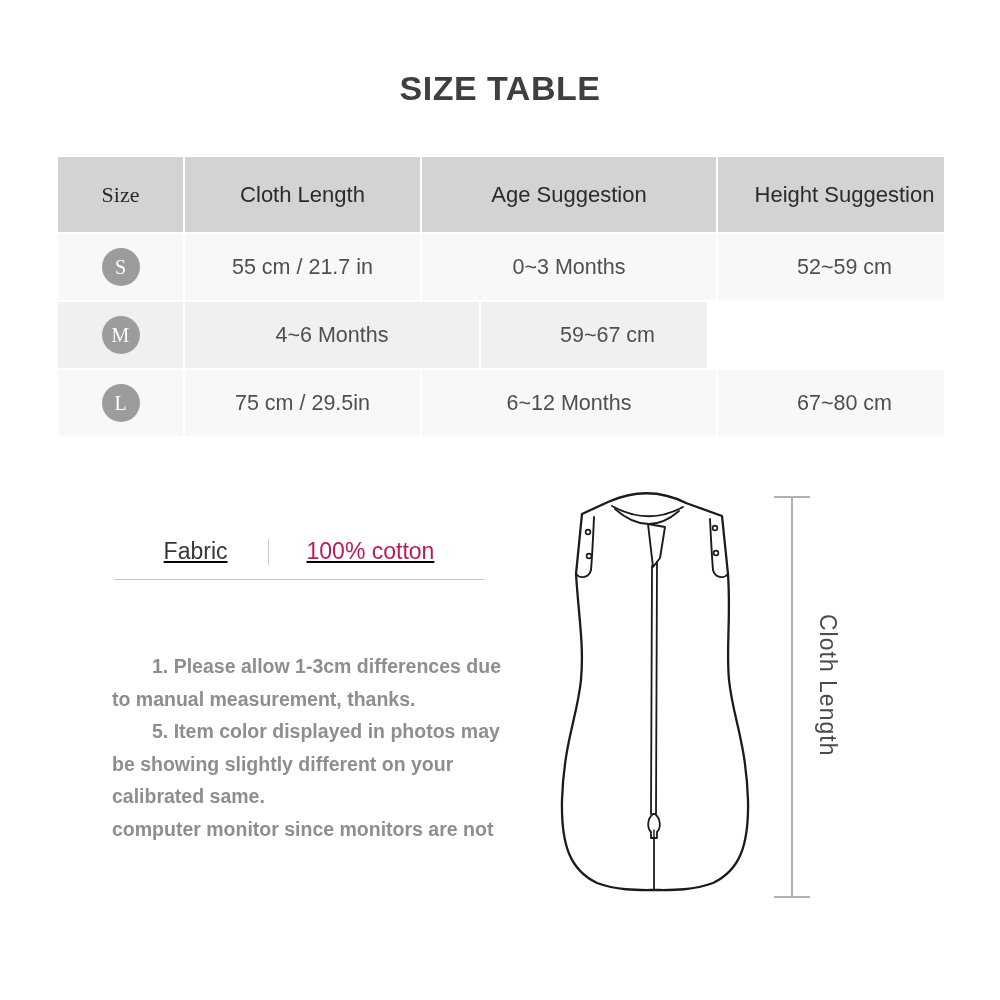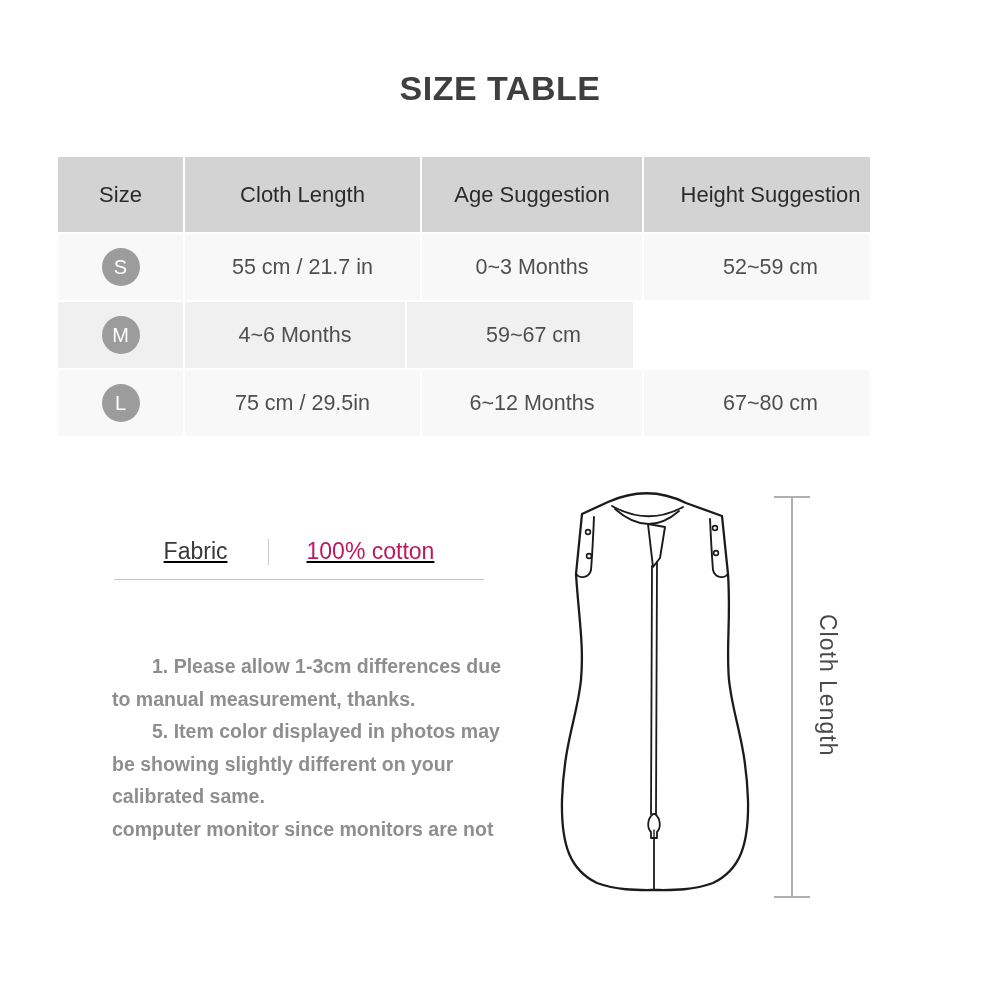--- a/index.html
+++ b/index.html
@@ -16,23 +16,23 @@
     text-align:center;font-size:34px;font-weight:bold;
     color:#3f3f3f;letter-spacing:0.5px;
   }
 
   
   .table{position:absolute;left:58px;top:157px;width:887px;}
   .tr{display:flex;width:100%;}
   .th,.td{
     box-sizing:border-box;display:flex;align-items:center;justify-content:center;
   }
-  .c0{width:127px;}
+  .c0{width:127px;font-family:Liberation Serif, serif;}
   .c1{width:237px;}
-  .c2{width:222px;}
+  .c2{width:296px;}
   .c3{width:226px;padding-left:27px;}
   .th{
     height:75px;background:var(--header-bg,#d3d3d3);
     font-size:22px;color:#2b2b2b;
   }
   .th:not(:last-child),.td:not(:last-child){border-right:2px solid #ffffff;}
   .row{margin-top:2px;}
   .td{height:66px;font-size:21.5px;color:#4f4f4f;}
   .row.odd  .td{background:var(--row-light,#f8f8f8);}
   .row.even .td{background:var(--row-dark,#f0f0f0);}

